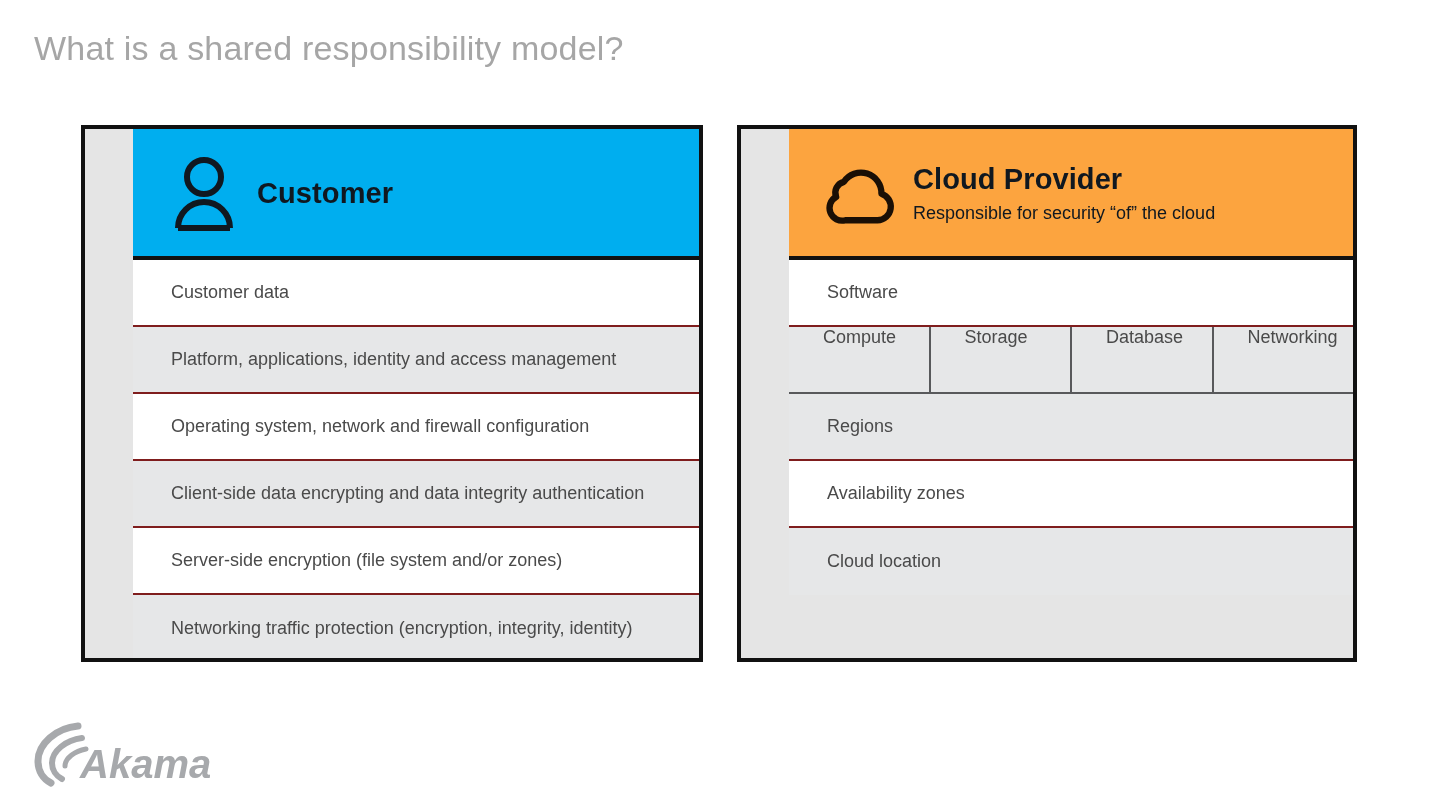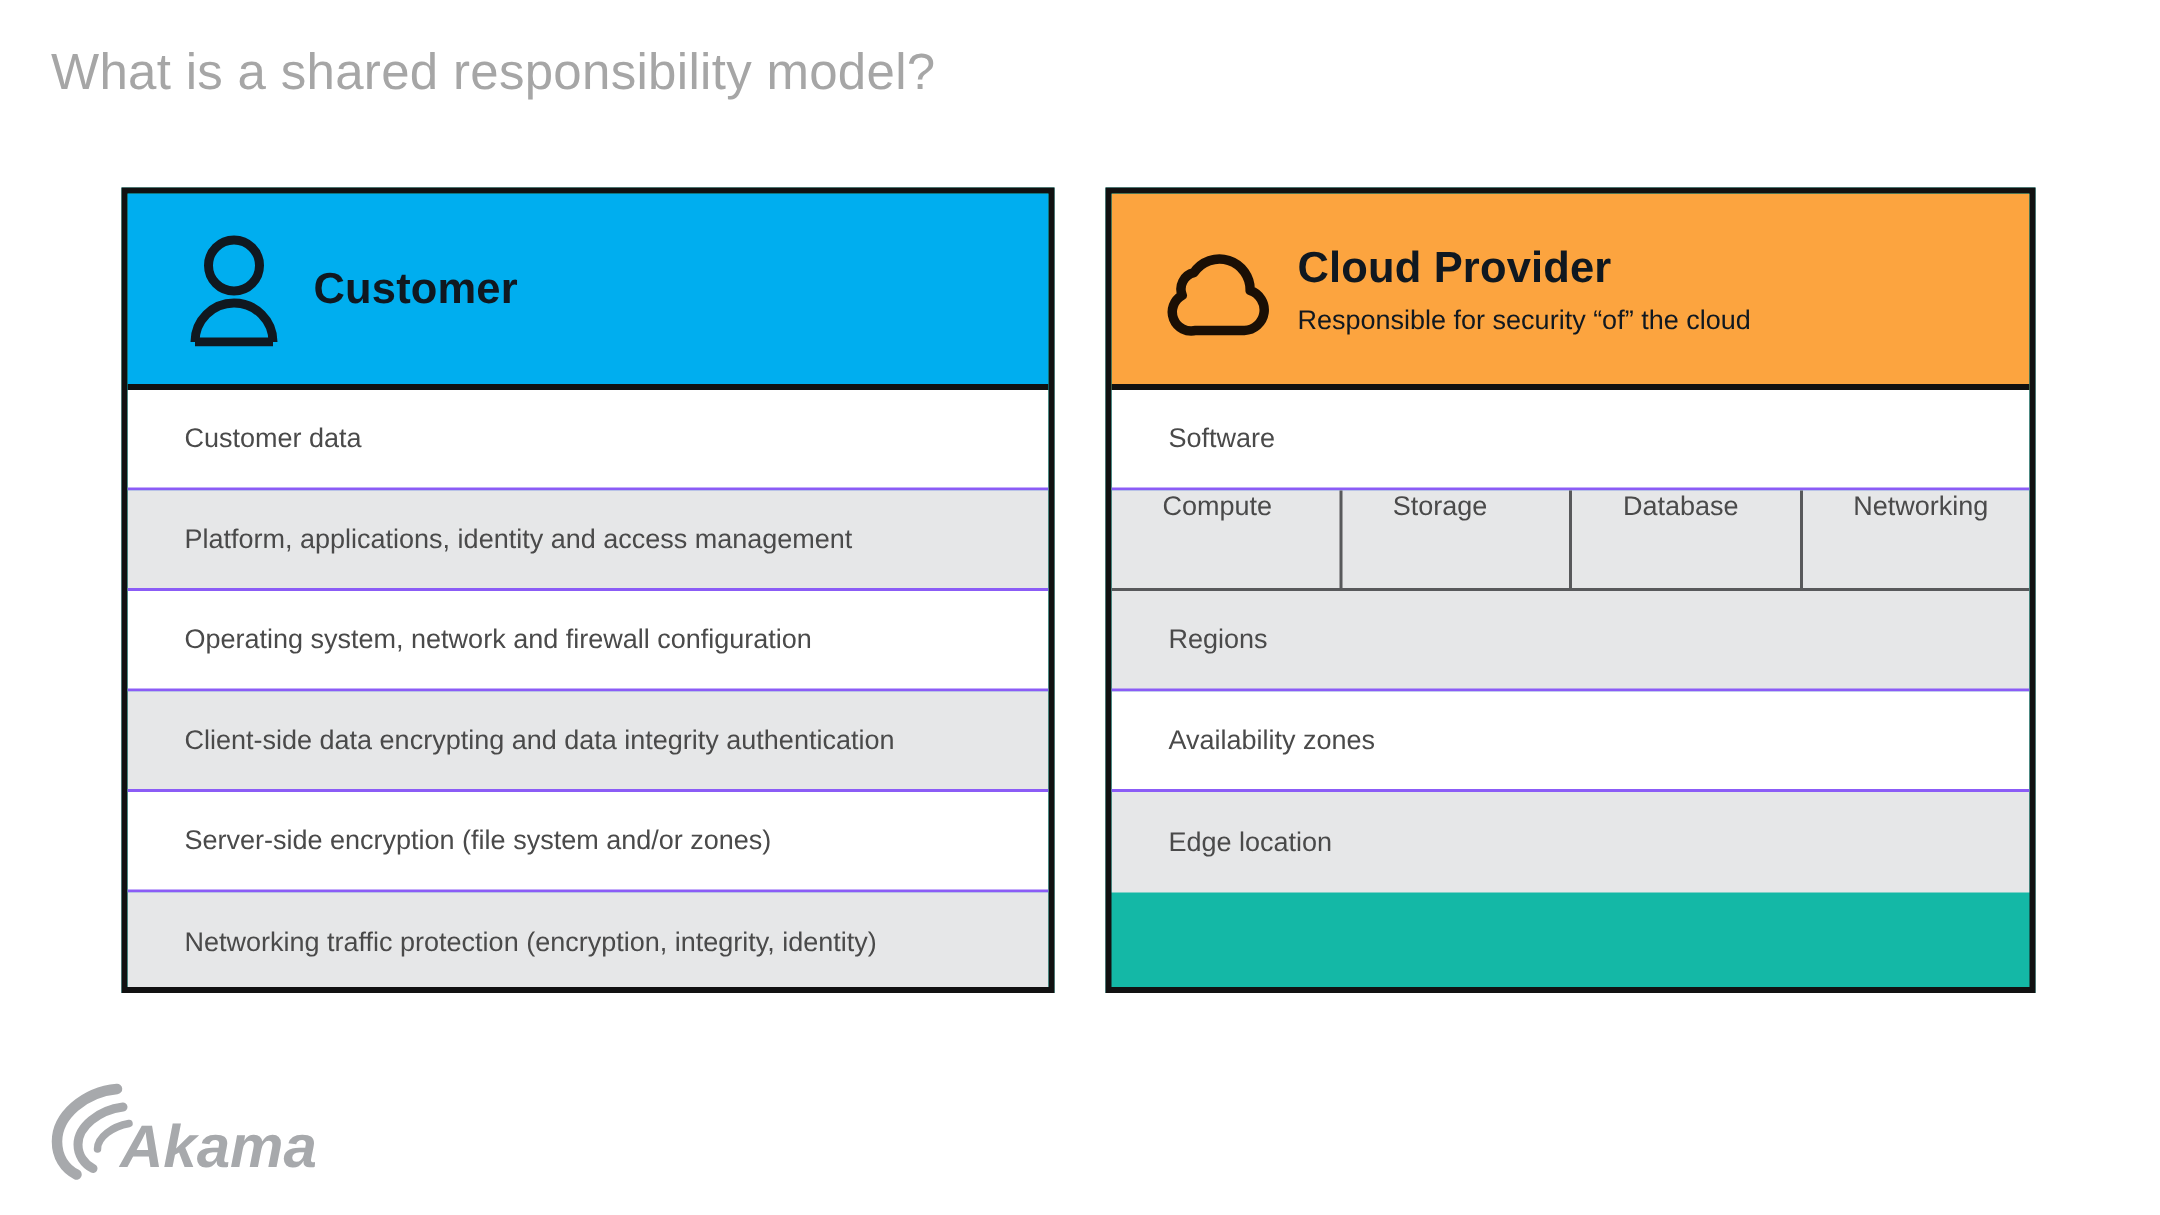--- a/index.html
+++ b/index.html
@@ -27,22 +27,23 @@
     color: #a6a6a6;
     letter-spacing: 0.2px;
     white-space: nowrap;
   }
 
   
   .panel {
     position: absolute;
     box-sizing: border-box;
     border: 4px solid #111111;
-    background: #14b8a6;
+    background: #e5e5e5;
     overflow: hidden;
+    padding-left: 48px;
   }
   #panel-customer {
     left: 81px;
     top: 125px;
     width: 622px;
     height: 537px;
   }
   #panel-provider {
     left: 737px;
     top: 125px;
@@ -92,21 +93,21 @@
   
   .rows { display: flex; flex-direction: column; }
   .row {
     box-sizing: border-box;
     height: 67px;
     display: flex;
     align-items: center;
     padding-left: 38px;
     font-size: 18px;
     color: #4a4a4a;
-    border-bottom: 2px solid #8b5cf6;
+    border-bottom: 2px solid #7f1d1d;
     white-space: nowrap;
   }
   .row:last-child { border-bottom: none; }
   .row-white { background: #ffffff; }
   .row-grey  { background: #e6e7e8; }
 
   
   .row-split {
     box-sizing: border-box;
     height: 67px;
@@ -211,21 +212,21 @@
       </div>
     </div>
 
     <div class="row row-grey">
       <span>Regions</span>
     </div>
     <div class="row row-white">
       <span>Availability zones</span>
     </div>
     <div class="row row-grey">
-      <span>Edge location</span>
+      <span>Cloud location</span>
     </div>
   </div>
 </div>
 
 <div class="logo">
   <svg width="180" height="72" viewBox="0 0 180 72" aria-hidden="true">
     <g fill="none" stroke="#a7a9ac">
       <path d="M48 10 C26 12 8 28 8 45 C8 55 13 63 21 67" stroke-width="7" stroke-linecap="round"></path>
       <path d="M52 22 C36 24 22 35 22 47 C22 54 26 60 32 63" stroke-width="6" stroke-linecap="round"></path>
       <path d="M56 33 C45 35 35 42 35 50" stroke-width="5" stroke-linecap="round"></path>

